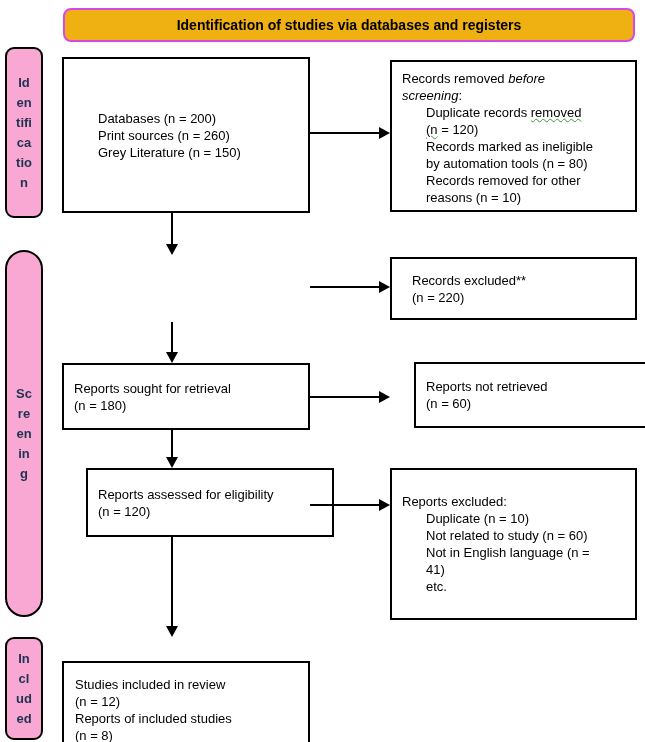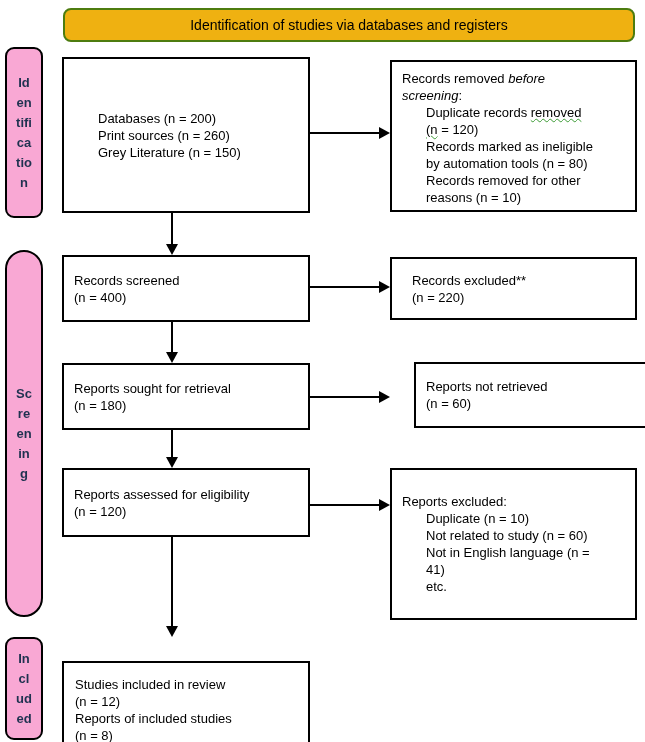--- a/index.html
+++ b/index.html
@@ -3,23 +3,23 @@
 <meta charset="utf-8">
 <style>
   html,body{margin:0;padding:0;background:#fff;}
   #canvas{
     position:relative;width:645px;height:742px;background:#fff;
     font-family:"Liberation Sans",sans-serif;color:#000;overflow:hidden;
   }
   
   .banner{
     position:absolute;left:63px;top:8px;width:572px;height:34px;
-    background:#EFB111;border:2px solid #4d7c0f;border-radius:8px;
+    background:#EFB111;border:2px solid #d946ef;border-radius:8px;
     box-sizing:border-box;display:flex;align-items:center;justify-content:center;
-    font-weight:normal;font-size:14px;
+    font-weight:bold;font-size:14px;
   }
   
   .stage{
     position:absolute;left:5px;width:38px;background:#f9a8d4;
     border:2px solid #000;border-radius:9px;box-sizing:border-box;
     display:flex;align-items:center;justify-content:center;text-align:center;
     font-weight:bold;font-size:13px;line-height:20px;color:#1F3250;
     white-space:pre-line;
   }
   #stage-identification{top:47px;height:171px;}
@@ -31,21 +31,21 @@
     font-size:13px;line-height:17px;
     display:flex;flex-direction:column;justify-content:center;
     padding:6px 6px 6px 10px;
   }
   .fbox .indent{margin-left:24px;}
   .col-left{left:62px;width:248px;}
   .col-right{left:390px;width:247px;}
   #box-identified{top:57px;height:156px;}
   #box-screened{top:255px;height:67px;}
   #box-sought{top:363px;height:67px;}
-  #box-assessed{top:468px;height:69px;}
+  #box-assessed{top:468px;height:69px;margin-left:24px;}
   #box-included{top:661px;height:98px;padding-left:11px;}
   #box-removed{top:60px;height:152px;justify-content:flex-start;padding-top:8px;}
   #box-excluded-records{top:257px;height:63px;padding-left:20px;}
   #box-not-retrieved{top:362px;height:66px;margin-left:24px;}
   #box-excluded-reports{top:468px;height:152px;}
   .it{font-style:italic;margin-top:39px;}
   .squiggle{
     text-decoration:underline;text-decoration-style:wavy;
     text-decoration-color:#3C9B35;text-decoration-thickness:1px;
   }
@@ -89,24 +89,20 @@
 ud
 ed</span>
   </div>
 
   <div class="fbox col-left" id="box-identified">
     <div class="indent">Databases (n = 200)</div>
     <div class="indent">Print sources (n = 260)</div>
     <div class="indent">Grey Literature (n = 150)</div>
   </div>
 
-  <div class="fbox col-left" id="box-screened">
-    <div>Records screened</div>
-    <div>(n = 400)</div>
-  </div>
 
   <div class="fbox col-left" id="box-sought">
     <div>Reports sought for retrieval</div>
     <div>(n = 180)</div>
   </div>
 
   <div class="fbox col-left" id="box-assessed">
     <div>Reports assessed for eligibility</div>
     <div>(n = 120)</div>
   </div>

